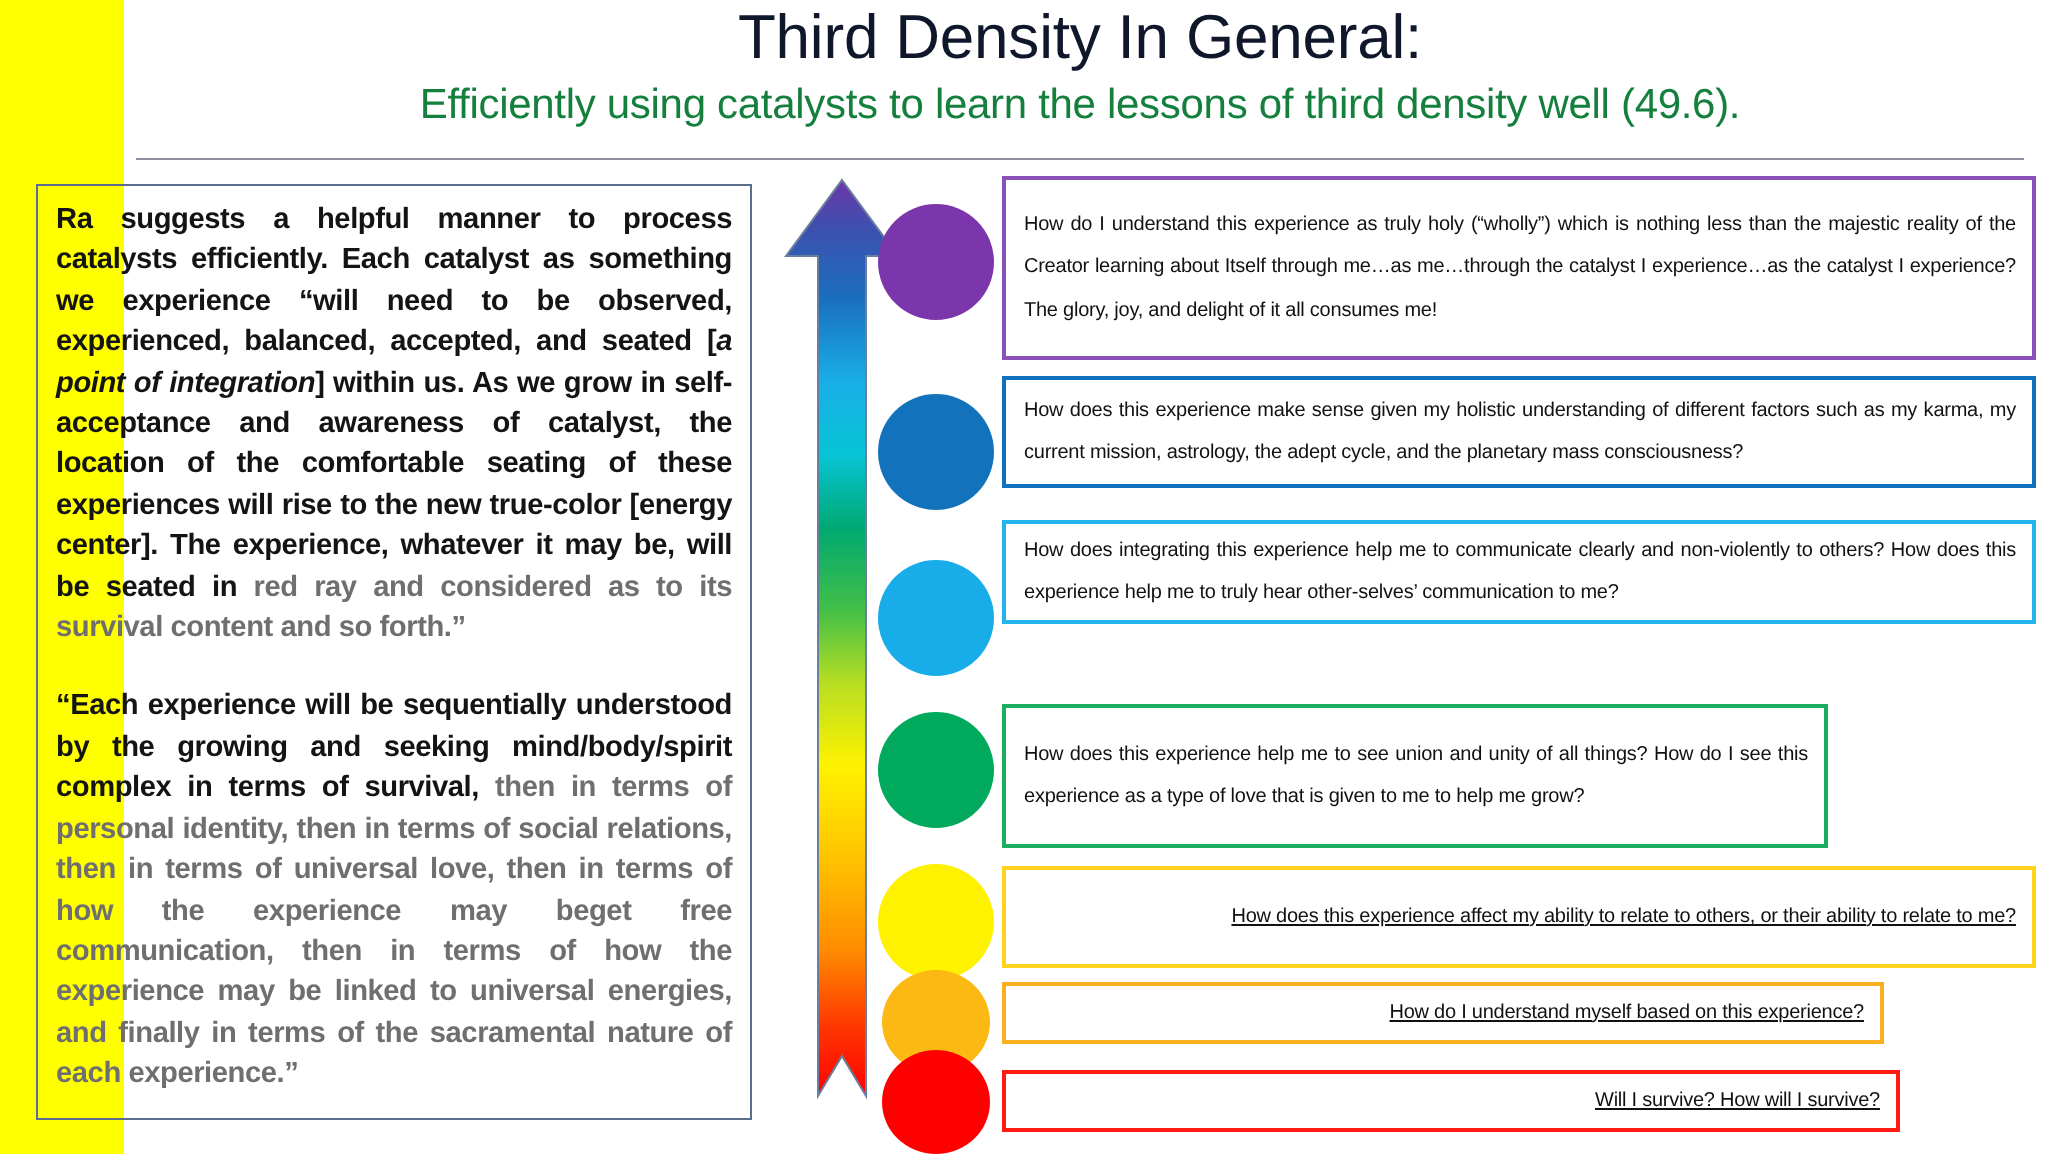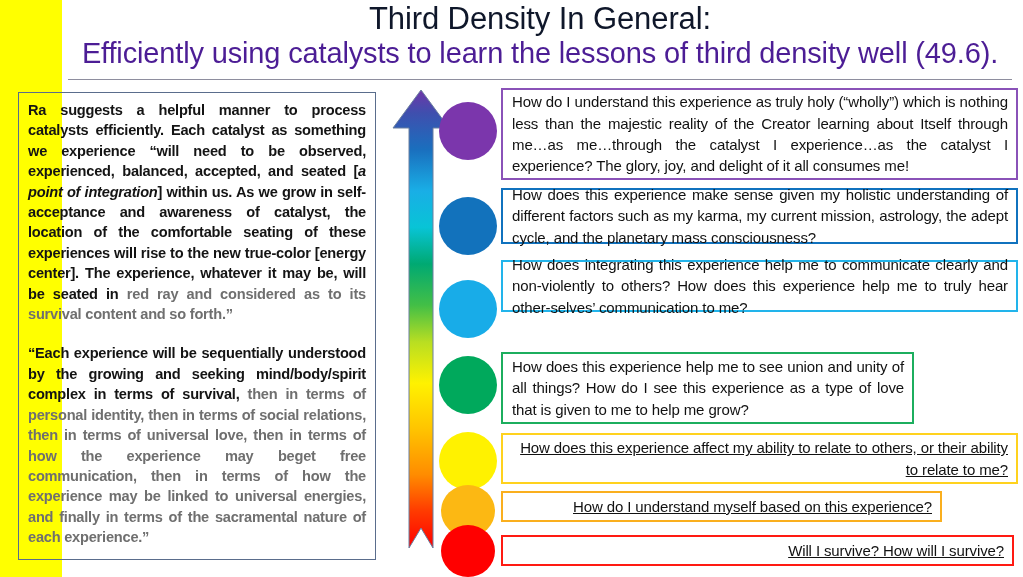--- a/index.html
+++ b/index.html
@@ -43,23 +43,23 @@
   }
   .title-main {
     font-size: 31px;
     line-height: 38px;
     color: #0f172a;
     font-weight: 400;
     letter-spacing: -0.1px;
     white-space: nowrap;
   }
   .title-sub {
-    font-size: 29px;
+    font-size: 21px;
     line-height: 30px;
-    color: #4c1d95;
+    color: #15803d;
     font-weight: 400;
     letter-spacing: -0.15px;
     white-space: nowrap;
   }
   .title-rule {
     position: absolute;
     left: 68px;
     top: 79px;
     width: 944px;
     height: 0;
@@ -116,21 +116,21 @@
     box-sizing: border-box;
     background: #ffffff;
     border-style: solid;
     border-width: 2.2px;
     z-index: 2;
     display: flex;
     align-items: center;
   }
   .qbox p {
     margin: 0;
-    font-size: 15px;
+    font-size: 10px;
     line-height: 21.4px;
     color: #111111;
     text-align: justify;
     text-justify: inter-word;
     letter-spacing: -0.12px;
     padding: 0 8px 0 9px;
     width: 100%;
   }
   .qbox.nojust p { text-align: right; text-decoration: underline; }
 </style>
@@ -200,17 +200,17 @@
   </div>
 
   <div class="qbox nojust" style="left:501px; top:433px; width:517px; height:51px; border-color:#FFD21E;">
     <p>How does this experience affect my ability to relate to others, or their ability to relate to me?</p>
   </div>
 
   <div class="qbox nojust" style="left:501px; top:491px; width:441px; height:31px; border-color:#FAAF1E;">
     <p>How do I understand myself based on this experience?</p>
   </div>
 
-  <div class="qbox nojust" style="left:501px; top:535px; width:513px; height:31px; border-color:#FF1A12;padding-left:20px;">
+  <div class="qbox nojust" style="left:501px; top:535px; width:449px; height:31px; border-color:#FF1A12;padding-left:20px;">
     <p>Will I survive? How will I survive?</p>
   </div>
 
 </div>
 
 </body></html>

